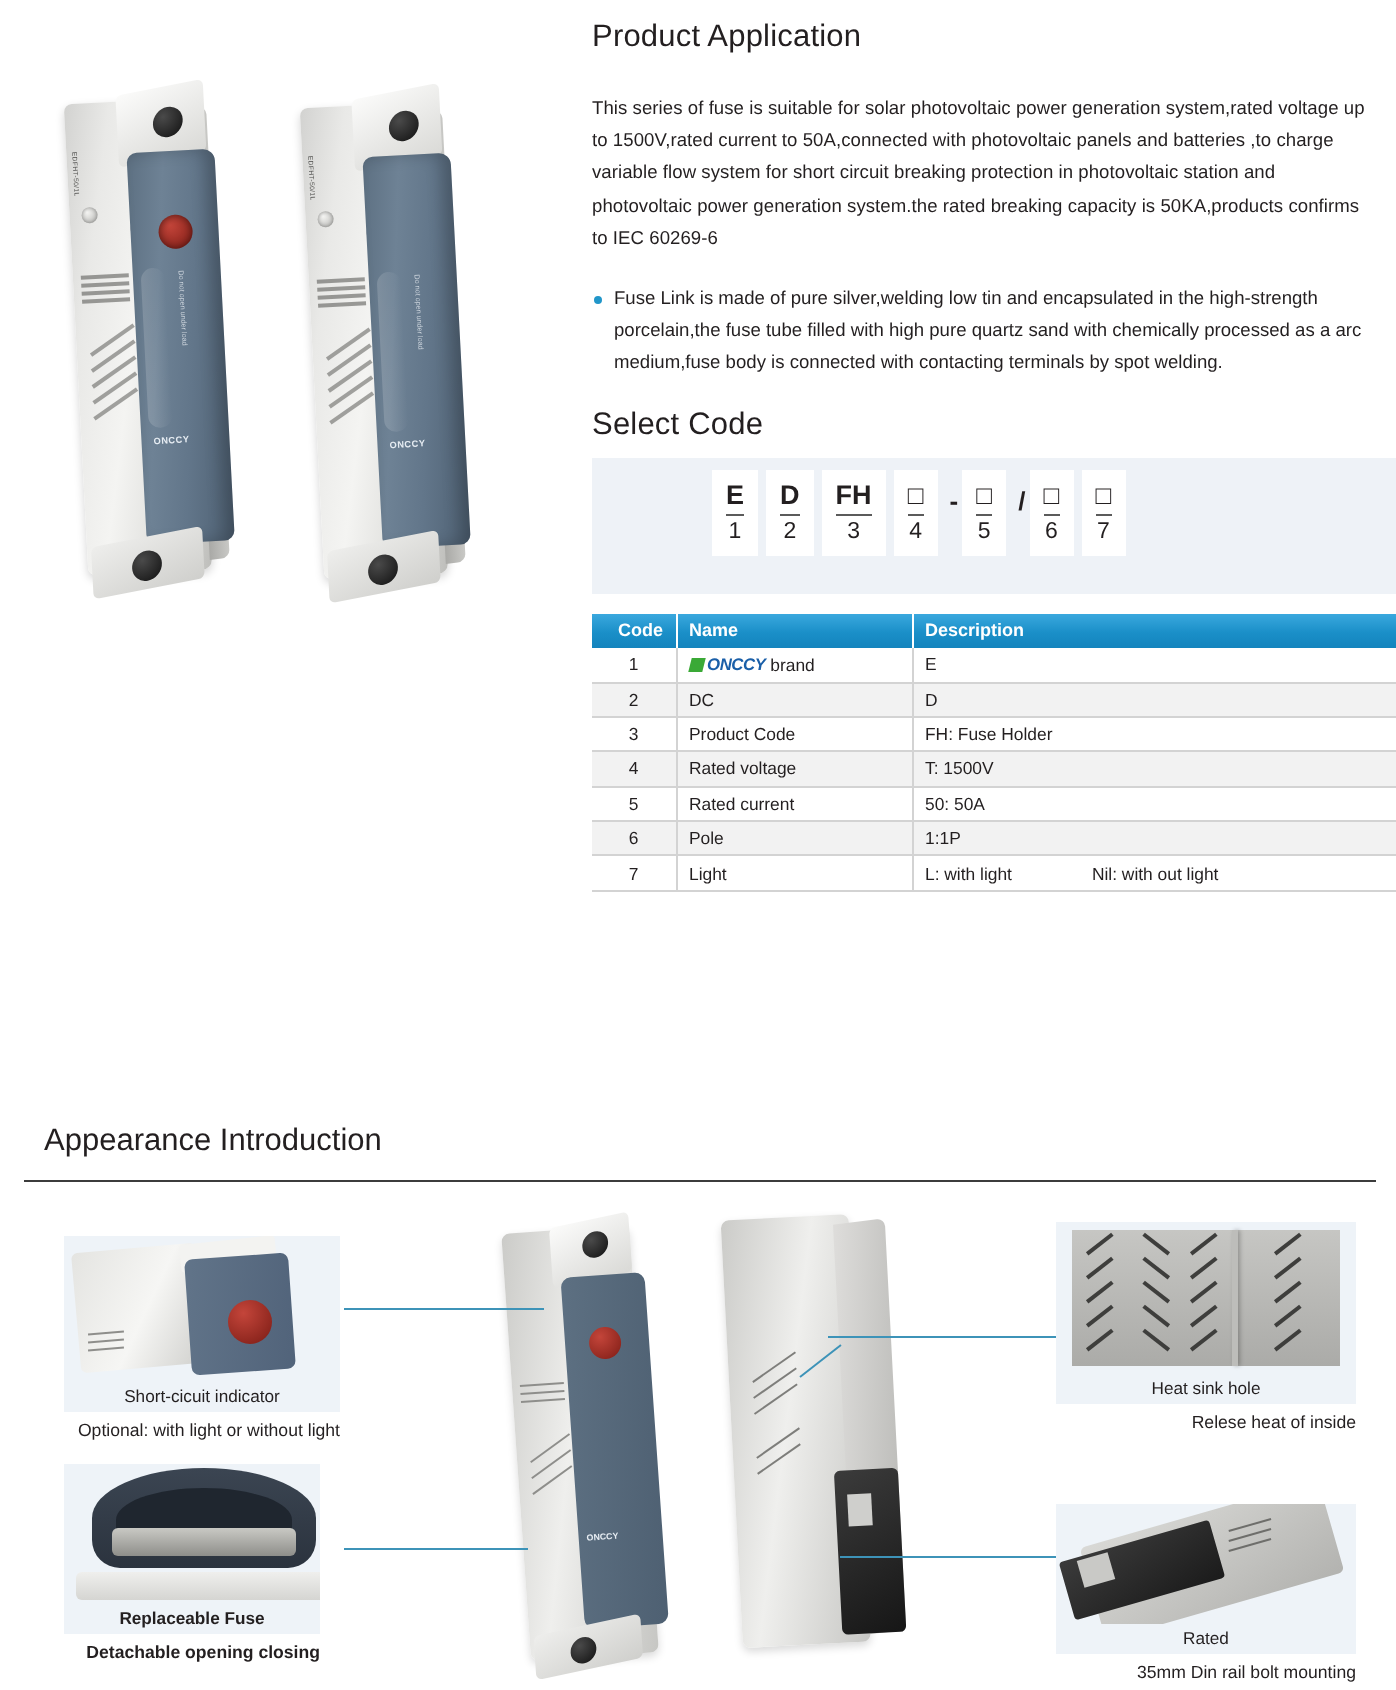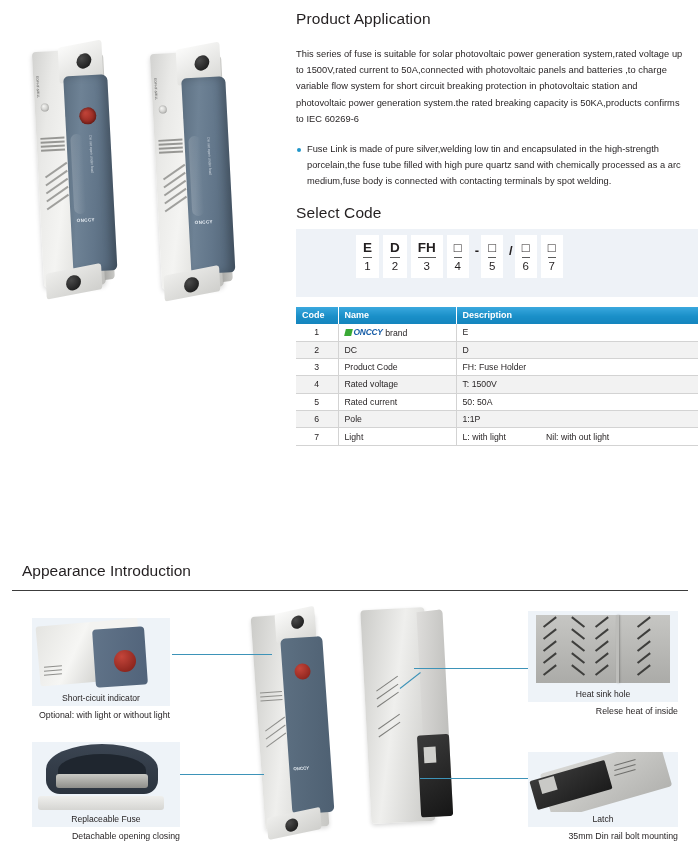--- a/index.html
+++ b/index.html
@@ -353,21 +353,21 @@
     font-size: 8.8px;
     color: #231f20;
     padding-top: 4px;
   }
 
   
   #callout-indicator { left: 32px; top: 62px; width: 138px; }
   #callout-indicator .thumb { height: 73px; }
 
   
-  #callout-fuse { left: 32px; top: 186px; width: 148px; }
+  #callout-fuse { left: 32px; top: 176px; width: 128px; font-weight: bold; }
   #callout-fuse .thumb { height: 70px; }
 
   
   #callout-heatsink { left: 528px; top: 55px; width: 150px; }
   #callout-heatsink .thumb { height: 76px; }
 
   
   #callout-latch { left: 528px; top: 196px; width: 150px; }
   #callout-latch .thumb { height: 60px; }
 
@@ -583,21 +583,21 @@
           <span class="code-val boxglyph">□</span>
           <span class="code-num">7</span>
         </div>
 
       </div>
     </div>
 
     <table class="code-table">
       <thead>
         <tr>
-          <th style="width:42px;">Code</th>
+          <th style="width:42px;text-align:right;">Code</th>
           <th style="width:118px;">Name</th>
           <th>Description</th>
         </tr>
       </thead>
       <tbody>
 
         <tr>
           <td class="c-code">1</td>
           <td class="c-name">
             <span class="brand-logo-inline">
@@ -756,17 +756,17 @@
 
   <div class="callout" id="callout-latch">
     <div class="thumb">
       <div class="mini-latch-body"></div>
       <div class="mini-latch-vent" style="left:86px;top:10px;width:22px;"></div>
       <div class="mini-latch-vent" style="left:86px;top:15px;width:22px;"></div>
       <div class="mini-latch-vent" style="left:86px;top:20px;width:22px;"></div>
       <div class="mini-latch-black"></div>
       <div class="mini-latch-slot"></div>
     </div>
-    <div class="cap1">Latch</div>
+    <div class="cap1">Rated</div>
     <div class="cap2">35mm Din rail bolt mounting</div>
   </div>
 
 </div>
 
 </body></html>

